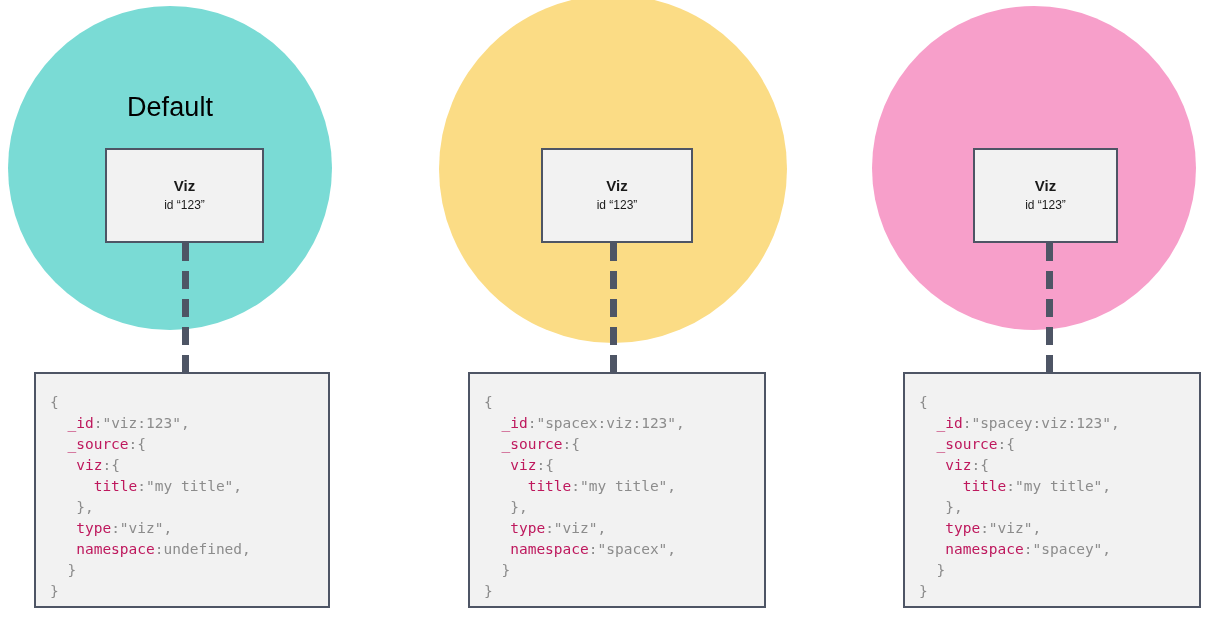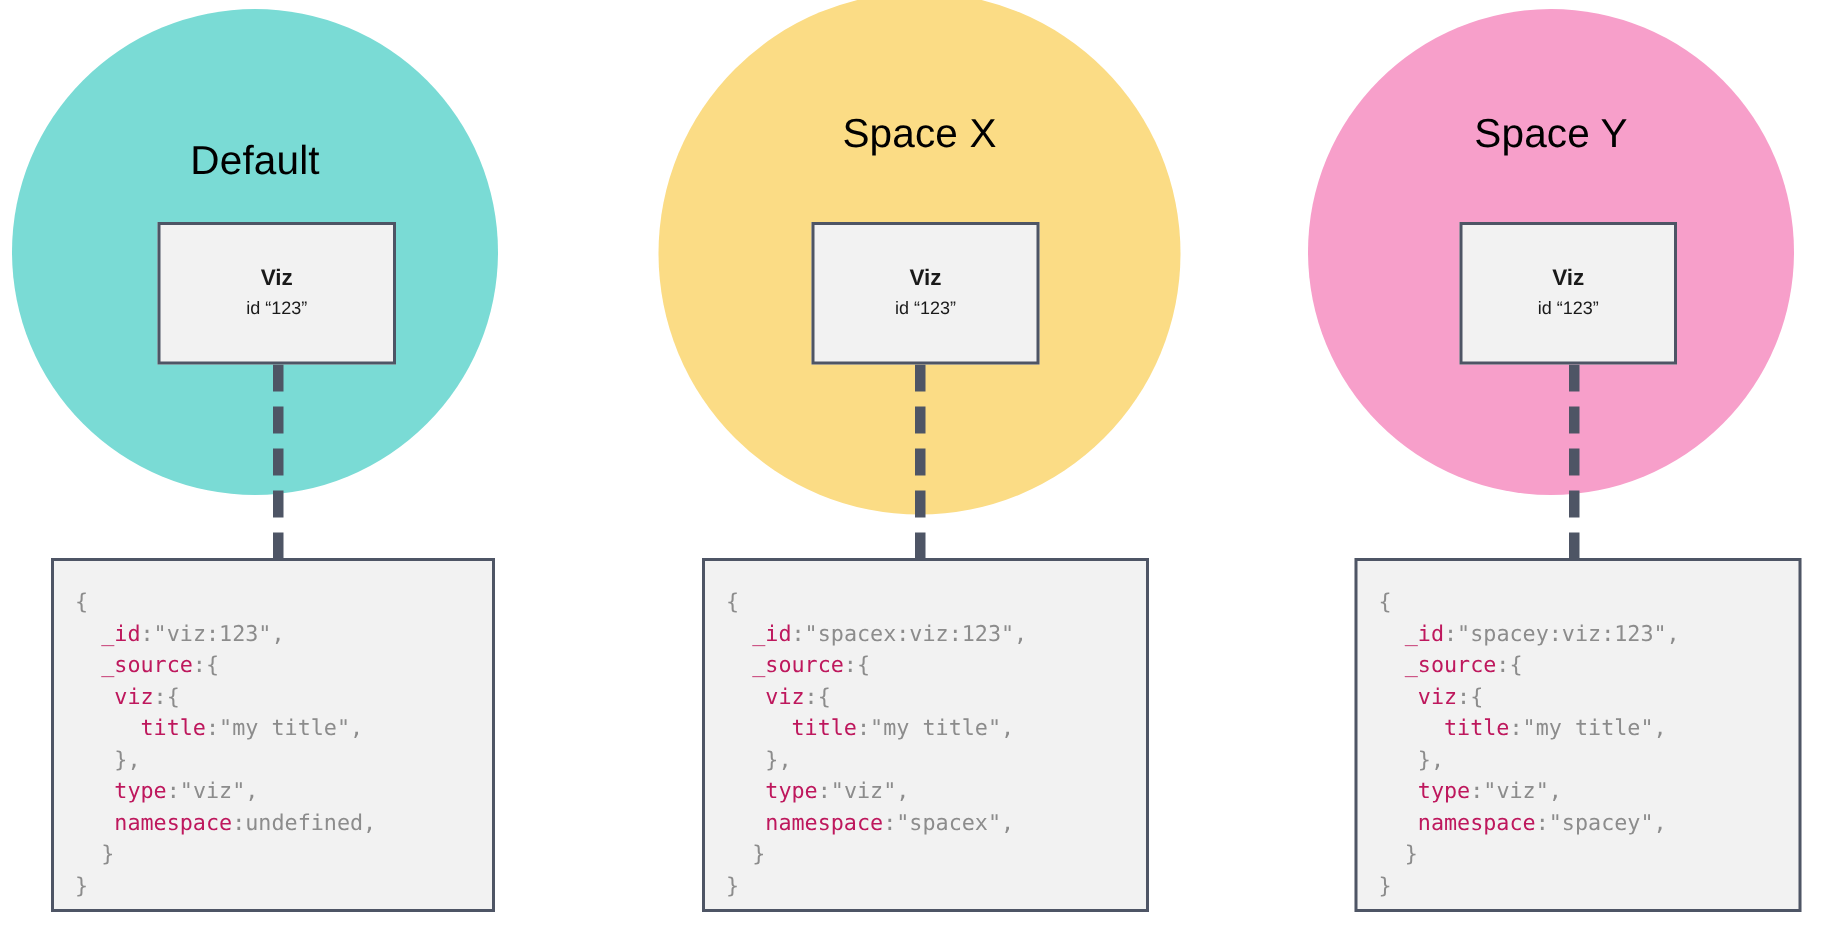--- a/index.html
+++ b/index.html
@@ -120,33 +120,31 @@
         <div class="node-title">Viz</div>
         <div class="node-sub">id “123”</div>
       </div>
       <div class="connector" style="left: 182px; top: 243px; height: 130px;"></div>
       <div class="code-box" style="left: 34px; top: 372px; width: 296px; height: 236px;">
         <pre class="code-pre"><div class="code-line"><span class="v">{</span></div><div class="code-line"><span class="v">  </span><span class="k">_id</span><span class="v">:"viz:123",</span></div><div class="code-line"><span class="v">  </span><span class="k">_source</span><span class="v">:{</span></div><div class="code-line"><span class="v">   </span><span class="k">viz</span><span class="v">:{</span></div><div class="code-line"><span class="v">     </span><span class="k">title</span><span class="v">:"my title",</span></div><div class="code-line"><span class="v">   },</span></div><div class="code-line"><span class="v">   </span><span class="k">type</span><span class="v">:"viz",</span></div><div class="code-line"><span class="v">   </span><span class="k">namespace</span><span class="v">:undefined,</span></div><div class="code-line"><span class="v">  }</span></div><div class="code-line"><span class="v">}</span></div></pre>
       </div>
     </div>
     <div class="column" style="left: 0px; width: 1228px;">
       <div class="circle" style="left: 439px; top: -5px; width: 348px; height: 348px; background: rgb(251, 220, 133);"></div>
-      <div class="space-title" style="left: 439px; top: 74px; width: 348px;">Space X</div>
       <div class="node-box" style="left: 541px; top: 148px; width: 152px; height: 95px;">
         <div class="node-title">Viz</div>
         <div class="node-sub">id “123”</div>
       </div>
       <div class="connector" style="left: 610px; top: 243px; height: 130px;"></div>
       <div class="code-box" style="left: 468px; top: 372px; width: 298px; height: 236px;">
         <pre class="code-pre"><div class="code-line"><span class="v">{</span></div><div class="code-line"><span class="v">  </span><span class="k">_id</span><span class="v">:"spacex:viz:123",</span></div><div class="code-line"><span class="v">  </span><span class="k">_source</span><span class="v">:{</span></div><div class="code-line"><span class="v">   </span><span class="k">viz</span><span class="v">:{</span></div><div class="code-line"><span class="v">     </span><span class="k">title</span><span class="v">:"my title",</span></div><div class="code-line"><span class="v">   },</span></div><div class="code-line"><span class="v">   </span><span class="k">type</span><span class="v">:"viz",</span></div><div class="code-line"><span class="v">   </span><span class="k">namespace</span><span class="v">:"spacex",</span></div><div class="code-line"><span class="v">  }</span></div><div class="code-line"><span class="v">}</span></div></pre>
       </div>
     </div>
     <div class="column" style="left: 0px; width: 1228px;">
       <div class="circle" style="left: 872px; top: 6px; width: 324px; height: 324px; background: rgb(247, 159, 202);"></div>
-      <div class="space-title" style="left: 872px; top: 74px; width: 324px;">Space Y</div>
       <div class="node-box" style="left: 973px; top: 148px; width: 145px; height: 95px;">
         <div class="node-title">Viz</div>
         <div class="node-sub">id “123”</div>
       </div>
       <div class="connector" style="left: 1046px; top: 243px; height: 130px;"></div>
       <div class="code-box" style="left: 903px; top: 372px; width: 298px; height: 236px;">
         <pre class="code-pre"><div class="code-line"><span class="v">{</span></div><div class="code-line"><span class="v">  </span><span class="k">_id</span><span class="v">:"spacey:viz:123",</span></div><div class="code-line"><span class="v">  </span><span class="k">_source</span><span class="v">:{</span></div><div class="code-line"><span class="v">   </span><span class="k">viz</span><span class="v">:{</span></div><div class="code-line"><span class="v">     </span><span class="k">title</span><span class="v">:"my title",</span></div><div class="code-line"><span class="v">   },</span></div><div class="code-line"><span class="v">   </span><span class="k">type</span><span class="v">:"viz",</span></div><div class="code-line"><span class="v">   </span><span class="k">namespace</span><span class="v">:"spacey",</span></div><div class="code-line"><span class="v">  }</span></div><div class="code-line"><span class="v">}</span></div></pre>
       </div>
     </div>
   </div>

